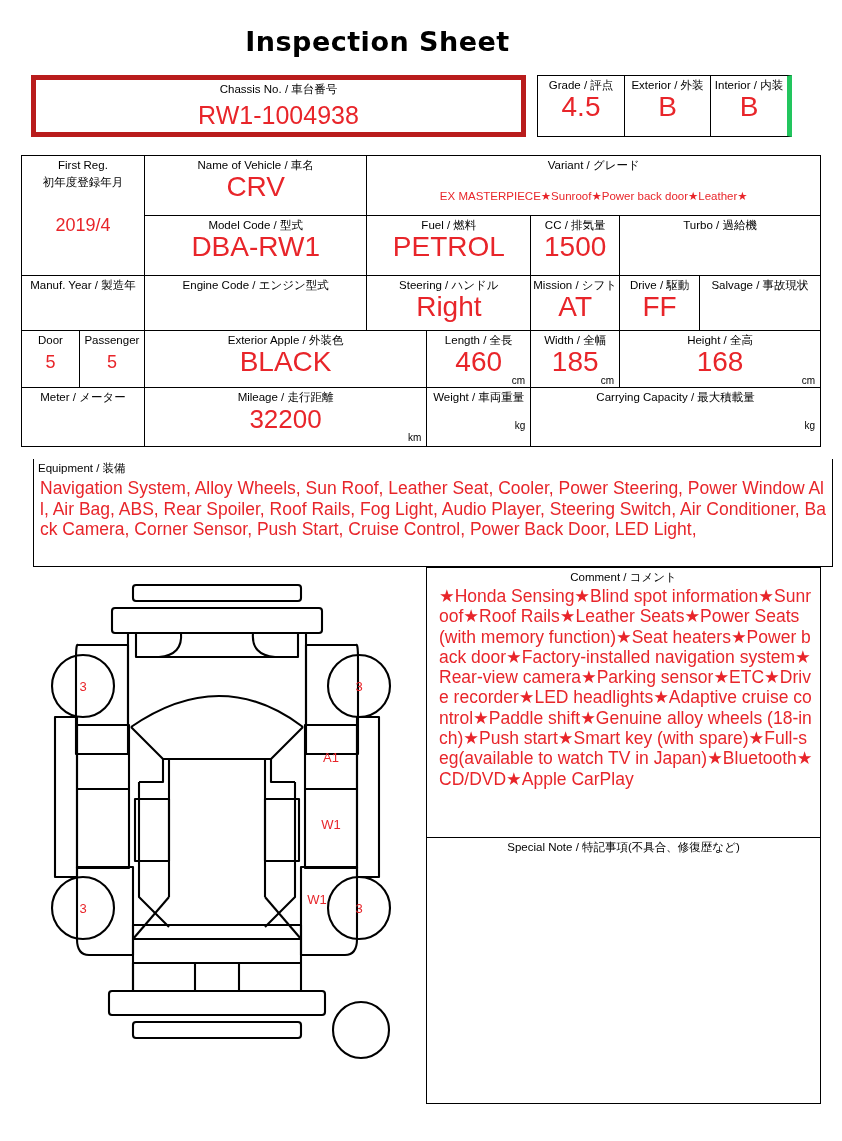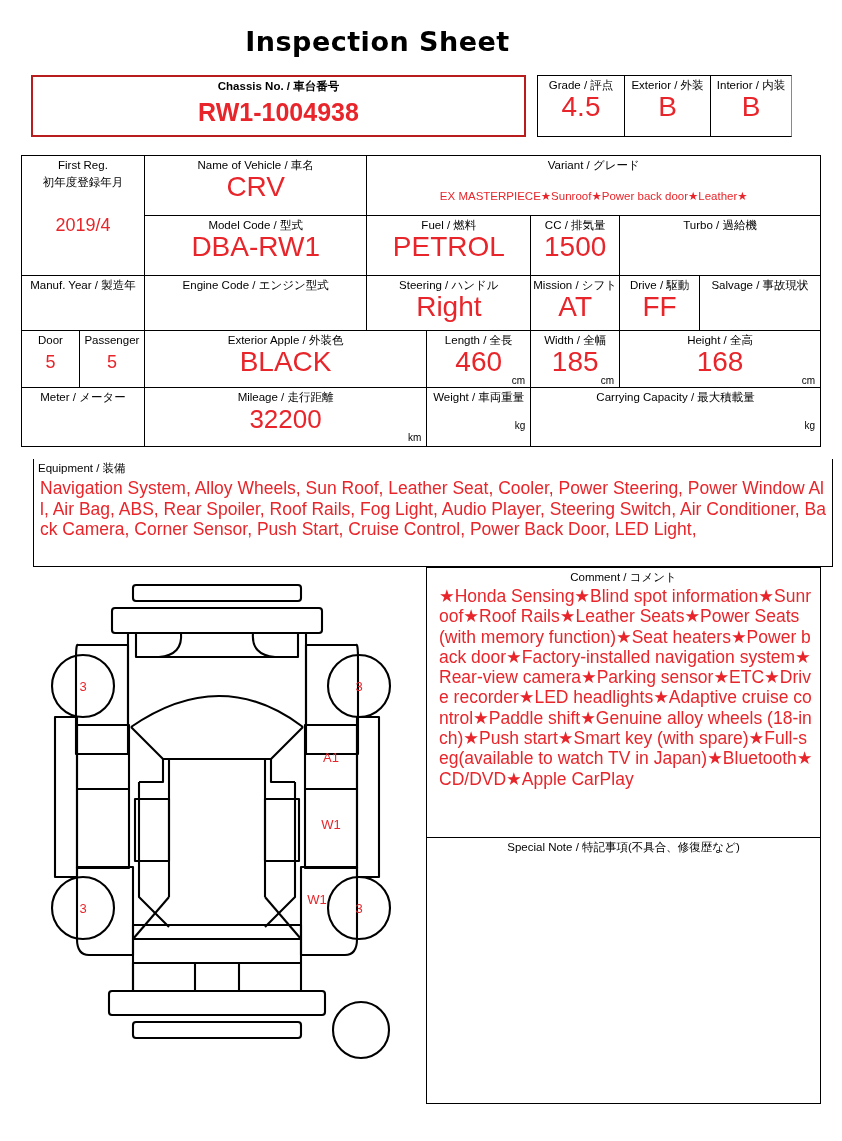--- a/index.html
+++ b/index.html
@@ -62,26 +62,25 @@
 
   
   .toprow {
     position: absolute;
     left: 31px; top: 75px;
     width: 780px;
     display: flex;
   }
   .chassis-box {
     width: 495px; height: 62px;
-    border: 2px solid #b91c1c;
-    font-weight: bold;
+    border: 5px solid #b91c1c;
   }
   .grade-group { display: flex; margin-left: 11px; }
   .grade-box { height: 62px; border: 1px solid #000; border-right: none; }
-  .grade-box:last-child { border-right: 1px solid #22c55e; }
+  .grade-box:last-child { border-right: 5px solid #22c55e; }
   .g1 { width: 87px; }
   .g2 { width: 86px; }
   .g3 { width: 82px; }
   .chassis-val {
     text-align: center; color: #e8252a;
     font-size: 25px; line-height: 30px; padding-top: 4px;
   }
 
   
   .spec {

